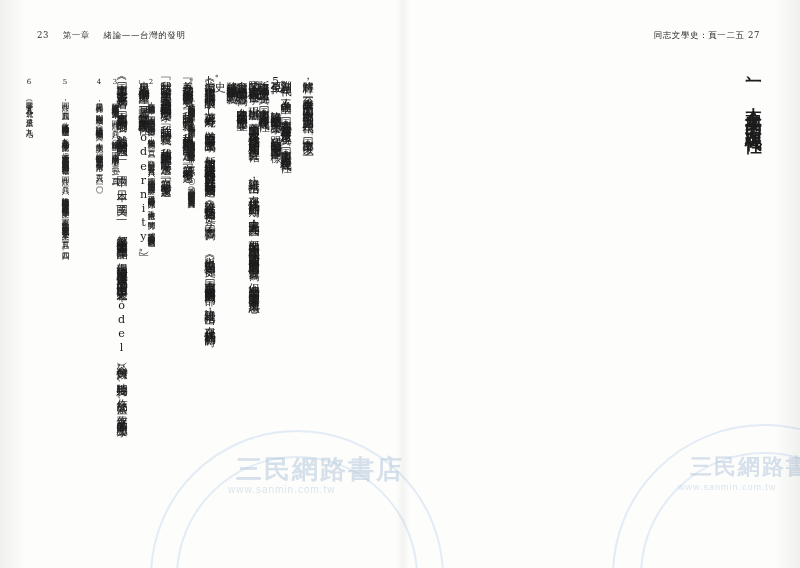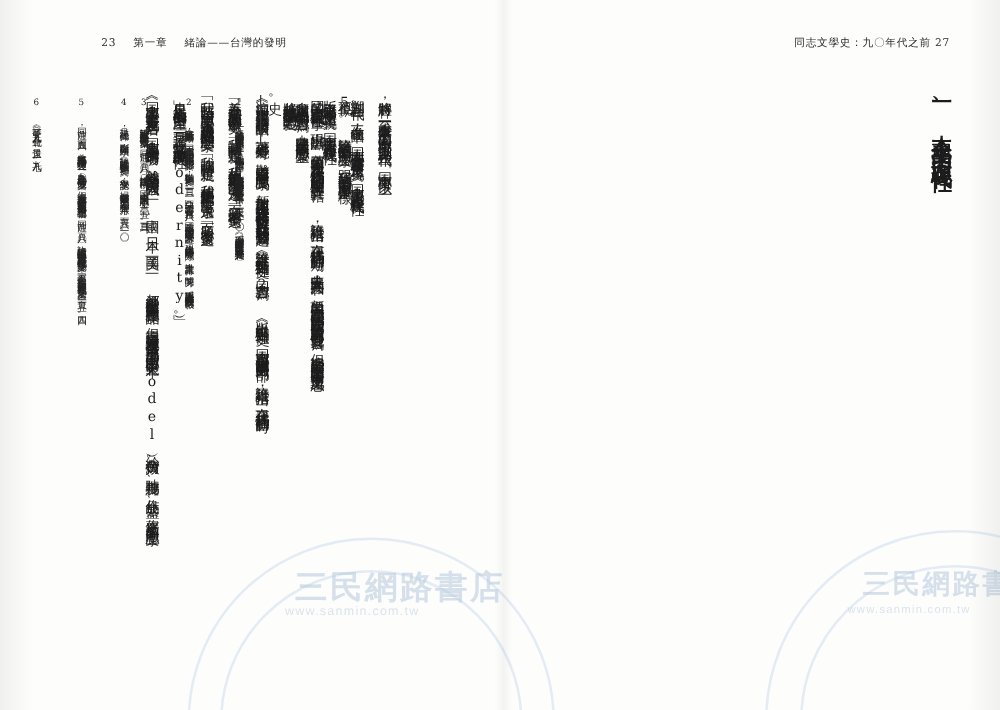--- a/index.html
+++ b/index.html
@@ -110,21 +110,20 @@
   
   .runhead {
     position: absolute;
     top: 31px;
     font-size: 8.5px;
     line-height: 1;
     color: #2a2a2a;
     letter-spacing: .6px;
     white-space: nowrap;
     z-index: 4;
-    margin-left: 44px;
   }
   .runhead .folio {
     font-family: "DejaVu Serif", "Liberation Serif", serif;
     font-size: 8.5px;
   }
   .runhead-left { left: 37px; }
   .runhead-left .sep { display: inline-block; width: 7px; }
   .runhead-right { right: 40px; }
 
   
@@ -208,21 +207,21 @@
 
   <div class="runhead runhead-left">
     <span class="folio">23</span>
     <span class="sep"></span>
     <span>第一章</span>
     <span class="sep"></span>
     <span>緒論——台灣的發明</span>
   </div>
 
   <div class="runhead runhead-right">
-    <span>同志文學史：九〇年代之前</span>
+    <span>同志文學史：頁一二五</span>
     <span class="sep"></span>
     <span class="folio">27</span>
   </div>
 
   <div class="page-right">
 
     <div class="vcol title">一、本土文學的「同志現代性」</div>
 
     <div class="vcol bodycol" style="right:672px;">《同志文學史》全書主張就寫在書名：同志文學史是台灣的發明。雖然宰制台灣的三大強國——中國、日本、美國——都曾經產出豐富的同志文學作品，但這三個強國並沒有提供「現成可用」的同志文學「史」範本（model）給台灣仿效。時期綿長、作品繁盛、作者眾多的「同志文學</div>
     <div class="vcol bodycol" style="right:650px;">史」是無心插柳的台灣土產，見證了一種「立基於同志文學的現代性（modernity）」。</div>

